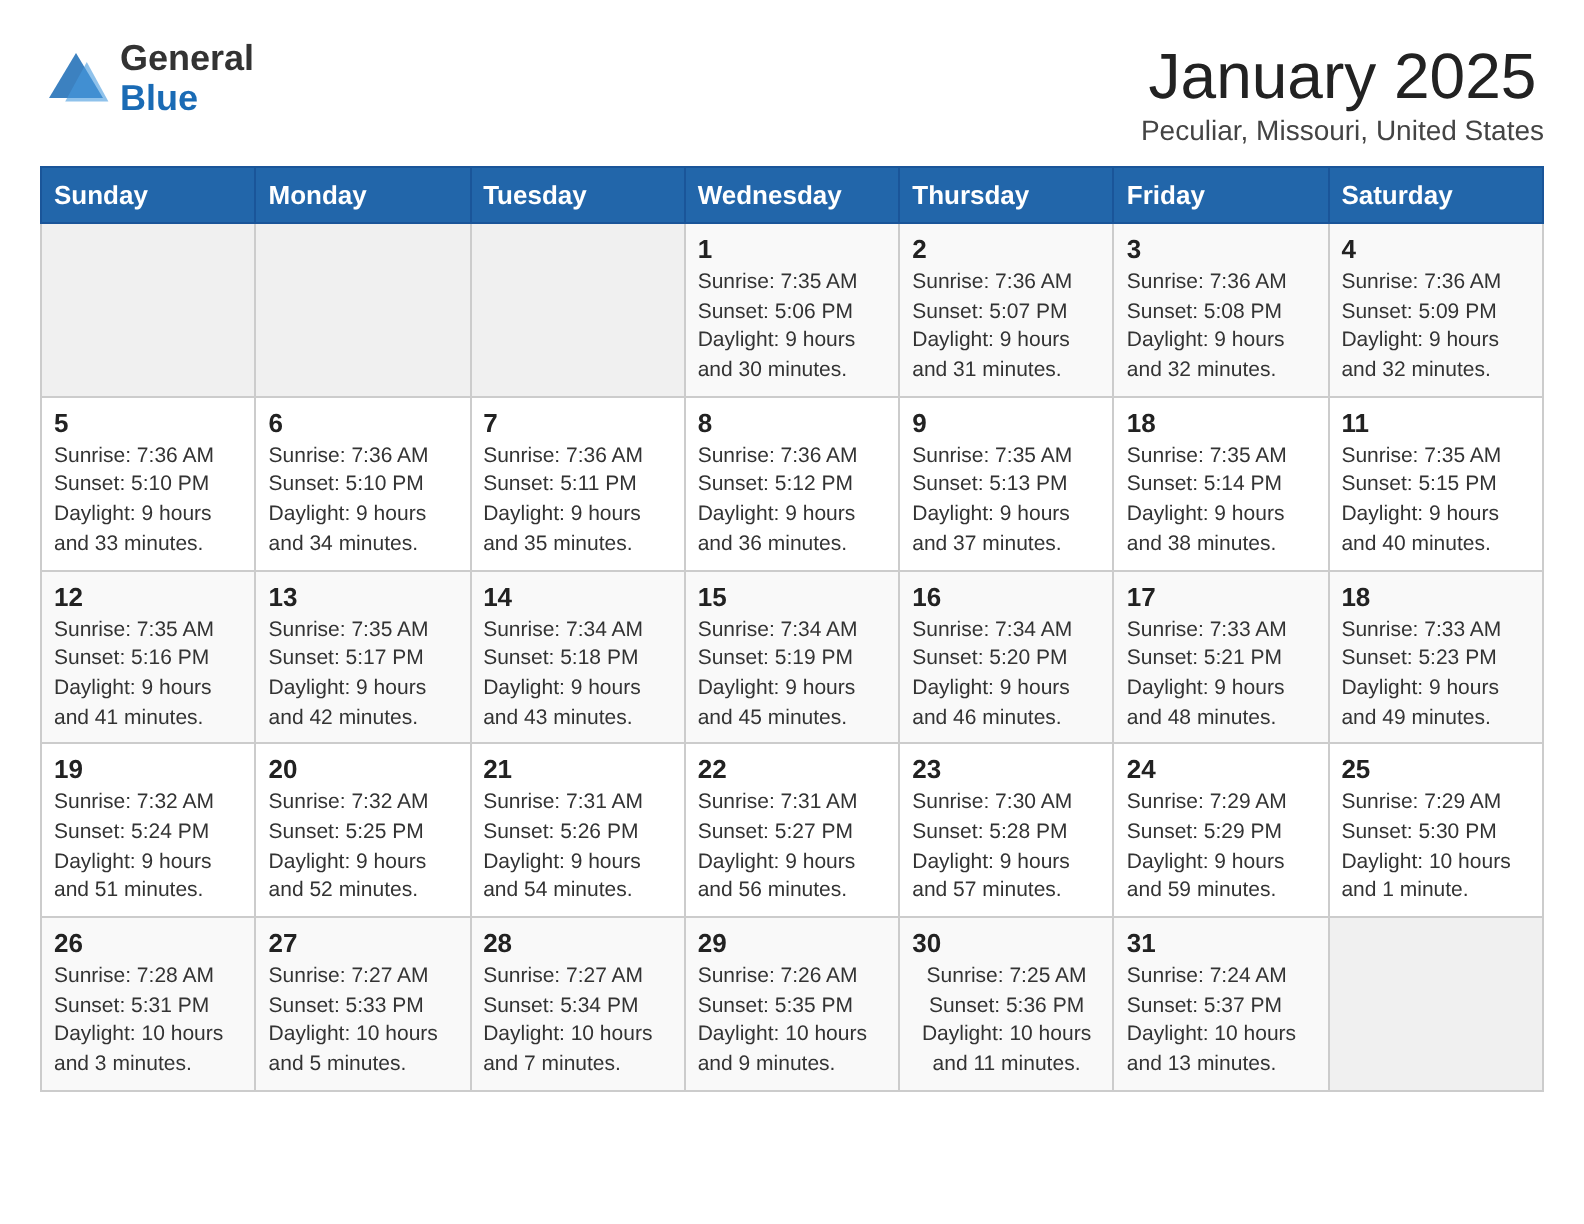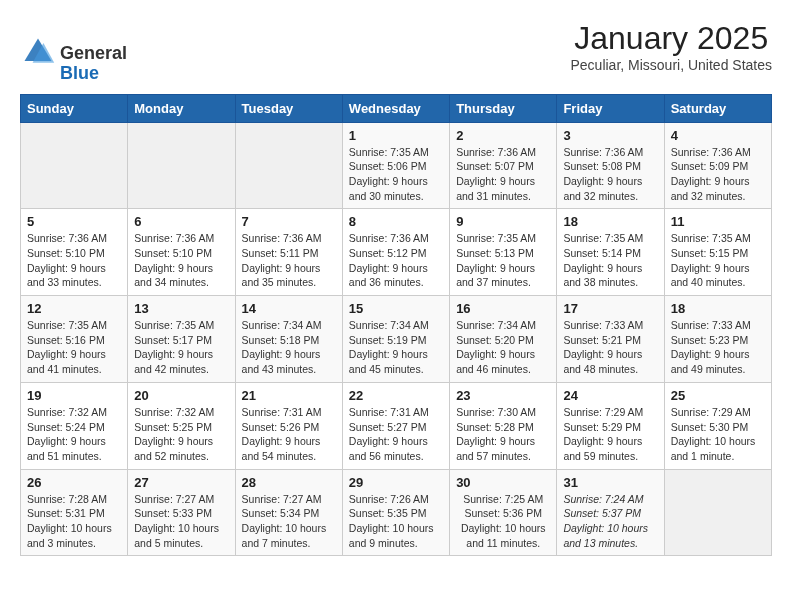--- a/index.html
+++ b/index.html
@@ -19,21 +19,21 @@
     .logo {
       display: flex;
       align-items: center;
       gap: 4px;
     }
     .logo-text {
       font-size: 18px;
       font-weight: bold;
       line-height: 1.1;
     }
-    .logo-general { color: #333; margin-top: 24px; }
+    .logo-general { color: #333; }
     .logo-blue { color: #1a6bb5; }
     .logo-icon {
       width: 36px;
       height: 36px;
     }
     .title-block {
       text-align: center;
     }
     .month-title {
       font-size: 32px;
@@ -336,21 +336,21 @@
         </td>
         <td>
           <span class="day-num">30</span>
           <div class="day-info" style="white-space: pre-line; text-align: center;">Sunrise: 7:25 AM
 Sunset: 5:36 PM
 Daylight: 10 hours
 and 11 minutes.</div>
         </td>
         <td>
           <span class="day-num">31</span>
-          <div class="day-info" style="white-space: pre-line; font-style: italic;">Sunrise: 7:24 AM
+          <div class="day-info" style="white-space: pre-line;">Sunrise: 7:24 AM
 Sunset: 5:37 PM
 Daylight: 10 hours
 and 13 minutes.</div>
         </td>
         <td class="empty-cell"></td>
       </tr>
     </tbody>
 </table>
 
 </body></html>

